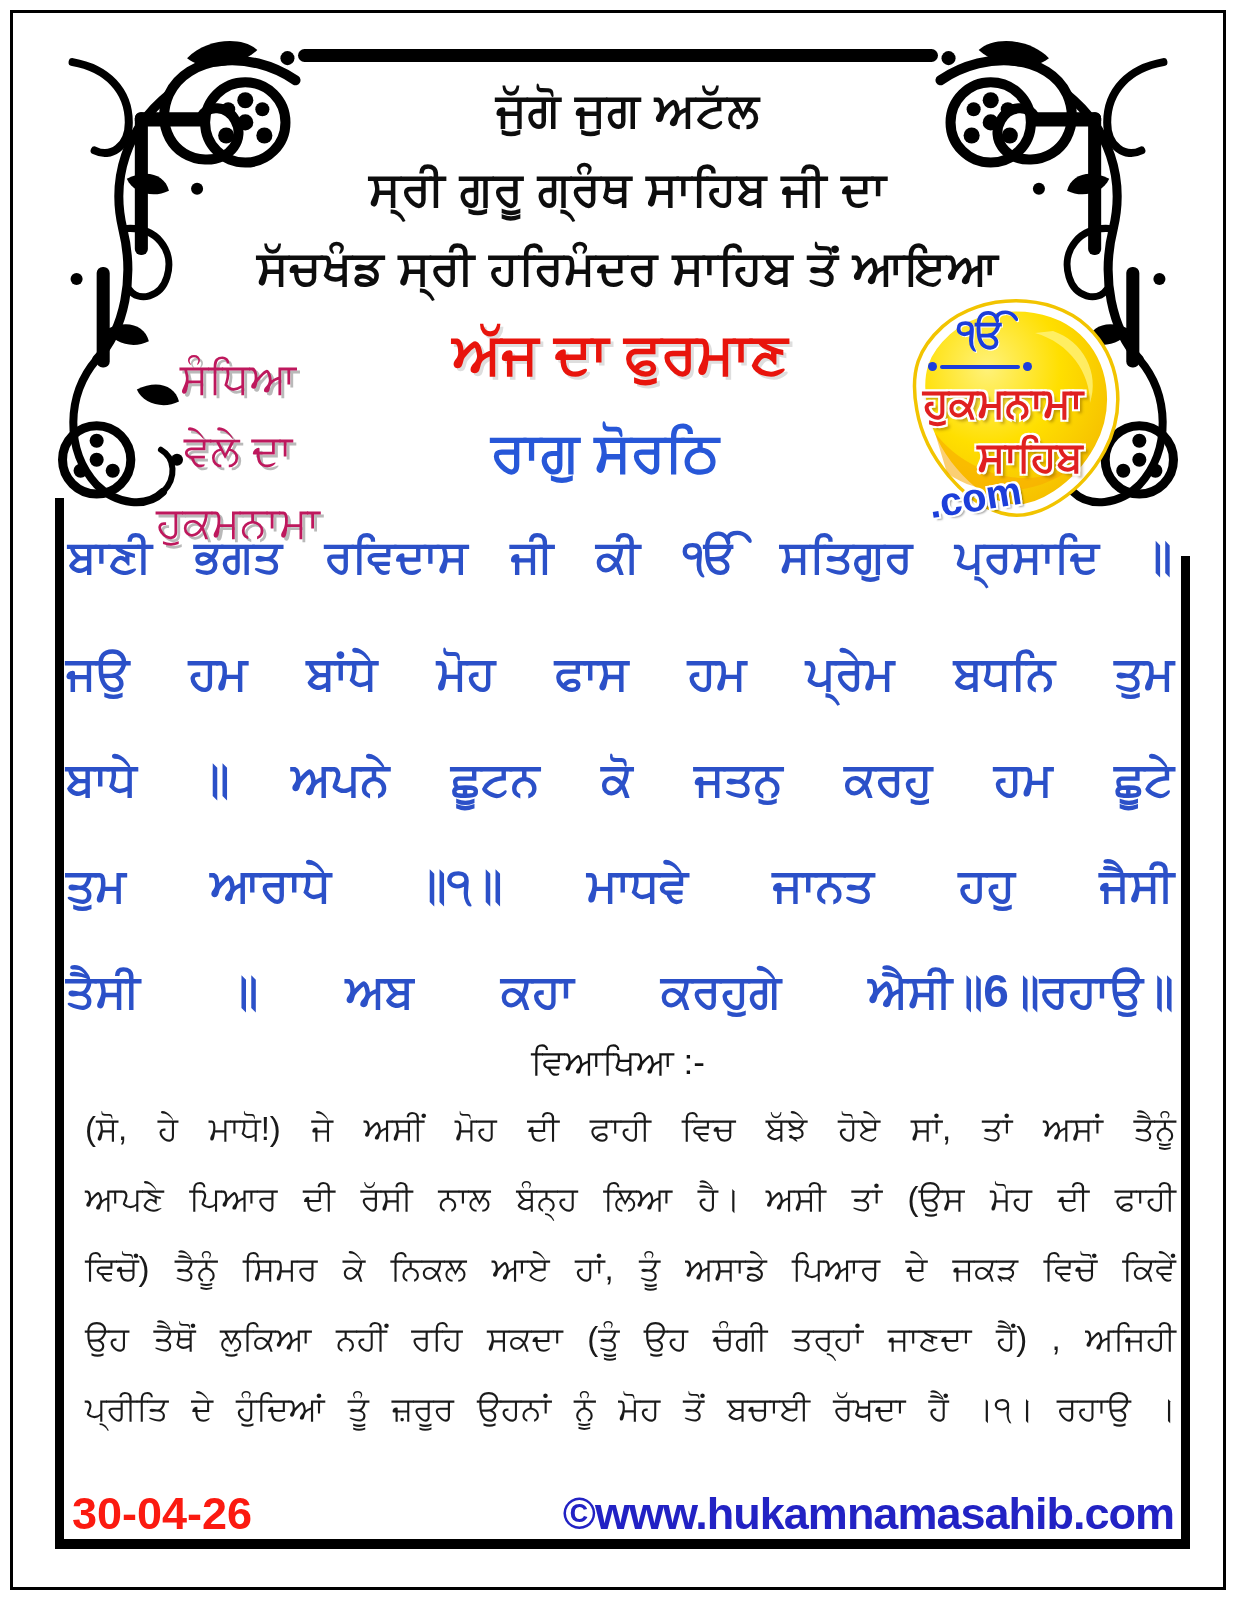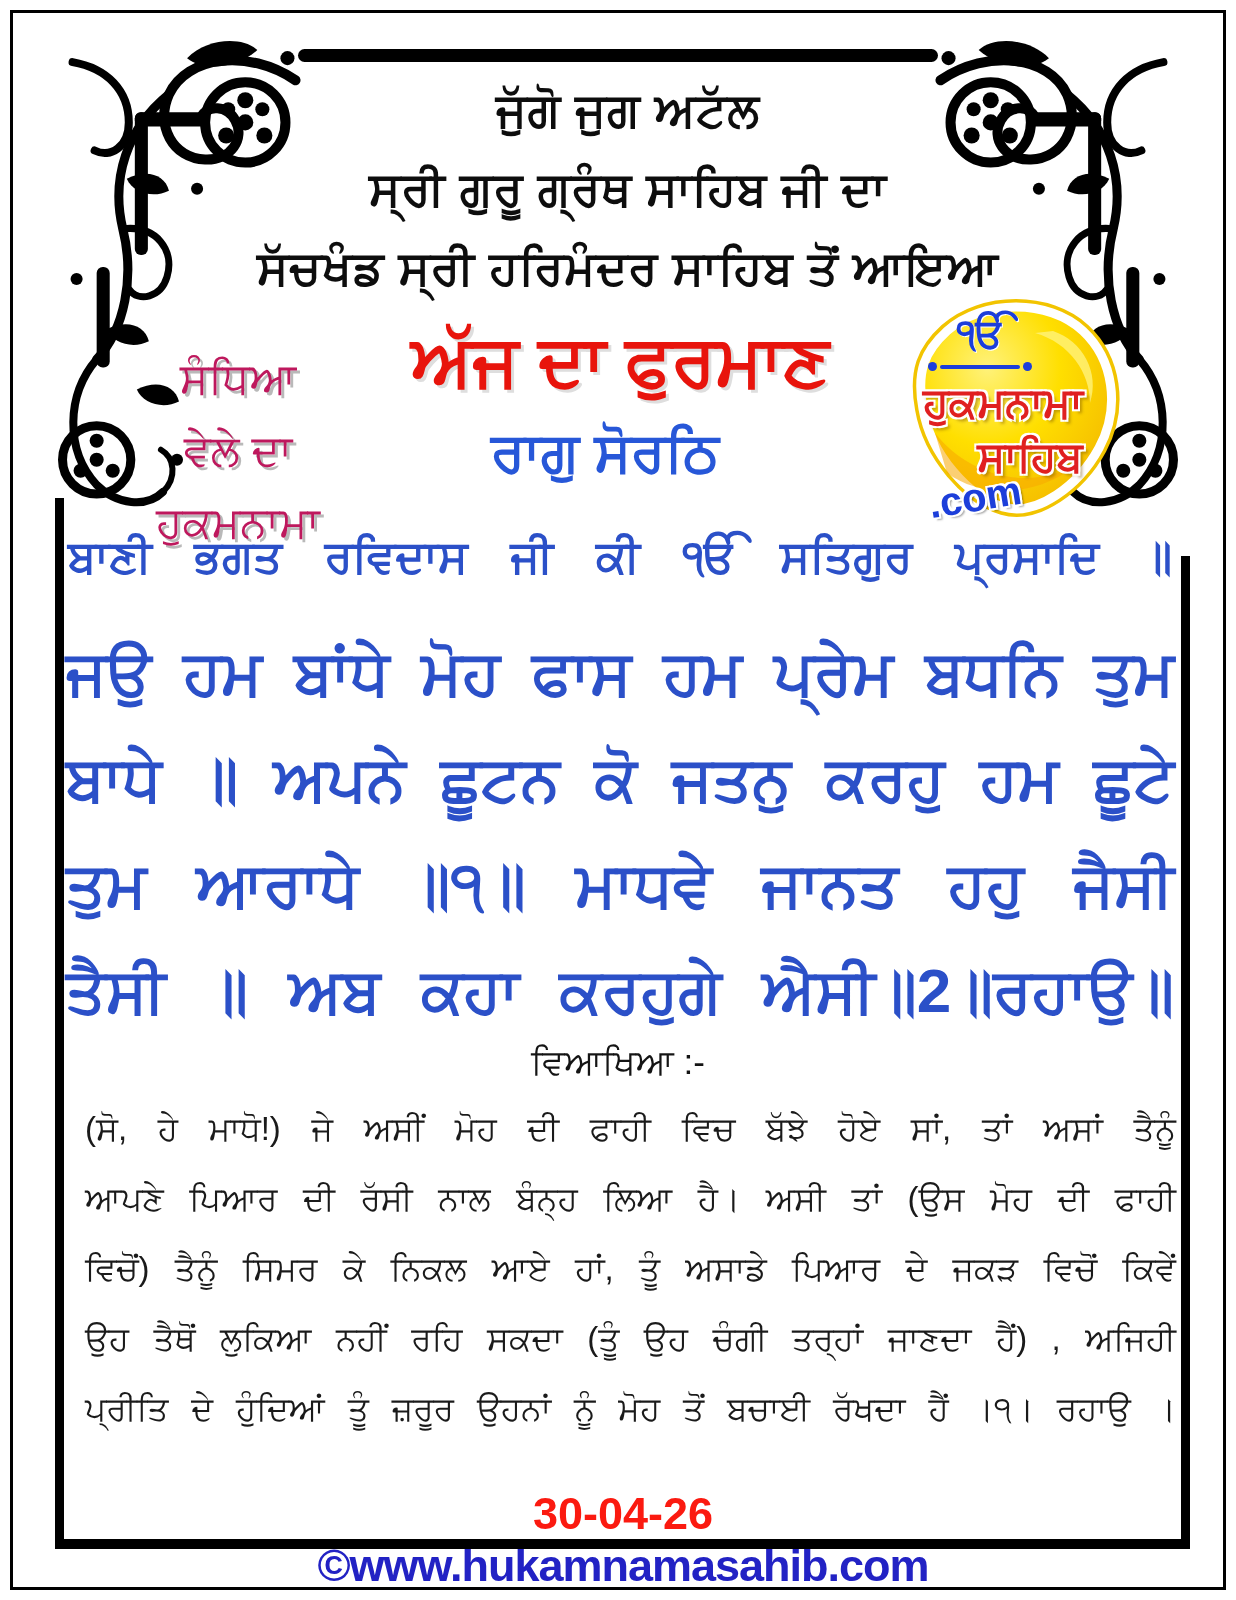--- a/index.html
+++ b/index.html
@@ -21,21 +21,21 @@
   .corner.right{left:918px;transform:scaleX(-1);}
   .corner svg{width:100%;height:100%;}
   
   .header{position:absolute;left:78px;top:70px;width:1100px;text-align:center;color:#0d0d0d;}
   .header div{font-weight:bold;font-size:47px;line-height:79px;letter-spacing:1px;}
   
   .badge{position:absolute;left:88px;top:342px;width:300px;text-align:center;
     font-weight:normal;font-size:43px;line-height:72px;color:#be185d;
     text-shadow:3px 3px 0 #b9b9b9;}
   .furman{position:absolute;left:355px;top:320px;width:530px;text-align:center;
-    font-weight:bold;font-size:71px;color:#e8140c;text-shadow:3px 3px 0 #dedede;}
+    font-weight:bold;font-size:57px;color:#e8140c;text-shadow:3px 3px 0 #dedede;}
   .raag{position:absolute;left:340px;top:420px;width:530px;text-align:center;
     font-weight:bold;font-size:55px;color:#2757d8;}
   
   .logo{position:absolute;left:885px;top:293px;width:248px;height:240px;}
   .logo svg{position:absolute;left:0;top:0;width:100%;height:100%;}
   .logo .txt{position:absolute;width:100%;text-align:center;font-weight:bold;}
   .logo .ik{top:18px;left:-28px;font-size:40px;color:#1c3eda;
     text-shadow:1px 1px 0 #fff;}
   .logo-divider{position:absolute;left:55px;top:72px;width:80px;height:4px;background:#1c3eda;border-radius:2px;}
   .logo-divider::before,.logo-divider::after{content:"";position:absolute;top:-3px;width:9px;height:9px;background:#1c3eda;border-radius:50%;}
@@ -44,31 +44,31 @@
     text-shadow:-2px -2px 0 #fff,2px -2px 0 #fff,-2px 2px 0 #fff,2px 2px 0 #fff,4px 4px 3px rgba(120,80,0,.45);}
   .logo .nm2{top:140px;left:21px;font-size:42px;color:#e02020;
     text-shadow:-2px -2px 0 #fff,2px -2px 0 #fff,-2px 2px 0 #fff,2px 2px 0 #fff,4px 4px 3px rgba(120,80,0,.45);}
   .logo .tld{top:182px;left:-34px;font-size:40px;color:#1c3eda;transform:rotate(-9deg);
     text-shadow:-2px -2px 0 #fff,2px -2px 0 #fff,-2px 2px 0 #fff,2px 2px 0 #fff,3px 3px 2px rgba(0,0,0,.35);}
   
   .mool{position:absolute;left:68px;top:531px;width:1104px;
     font-weight:bold;font-size:45px;color:#2b50c8;
     text-align:justify;text-align-last:justify;}
   .verse{position:absolute;left:66px;top:620px;width:1108px;color:#2b50c8;}
-  .verse div{font-weight:bold;font-size:62px;line-height:106px;
+  .verse div{font-weight:bold;font-size:46px;line-height:106px;
     text-align:justify;text-align-last:justify;}
   
   .vyk-head{position:absolute;left:68px;top:1042px;width:1100px;text-align:center;
     font-size:35px;font-weight:500;color:#141414;}
   .vyk{position:absolute;left:64px;top:1094px;width:1112px;color:#1a1a1a;}
   .vyk div{font-size:33px;line-height:70px;font-weight:500;
     text-align:justify;text-align-last:justify;margin-left:21px;}
   
   .footer{position:absolute;left:72px;top:1488px;width:1102px;height:52px;
-    display:flex;align-items:center;justify-content:space-between;font-weight:bold;flex-direction:column;}
+    display:flex;align-items:center;justify-content:space-between;font-weight:bold;}
   .footer .date{font-size:45px;color:#fb1a10;}
   .footer .site{font-size:45px;color:#2222c4;letter-spacing:-1px;}
   .footer .ang{font-size:45px;color:#fb2c16;}
 </style>
 </head>
 <body>
 
 <div class="canvas">
 
   <div class="outer-border"></div>
@@ -196,21 +196,21 @@
     <div class="txt nm2">ਸਾਹਿਬ</div>
     <div class="txt tld">.com</div>
   </div>
 
   <div class="mool">ਬਾਣੀ ਭਗਤ ਰਵਿਦਾਸ ਜੀ ਕੀ ੴ ਸਤਿਗੁਰ ਪ੍ਰਸਾਦਿ ॥</div>
 
   <div class="verse">
     <div>ਜਉ ਹਮ ਬਾਂਧੇ ਮੋਹ ਫਾਸ ਹਮ ਪ੍ਰੇਮ ਬਧਨਿ ਤੁਮ</div>
     <div>ਬਾਧੇ ॥ ਅਪਨੇ ਛੂਟਨ ਕੋ ਜਤਨੁ ਕਰਹੁ ਹਮ ਛੂਟੇ</div>
     <div>ਤੁਮ ਆਰਾਧੇ ॥੧॥ ਮਾਧਵੇ ਜਾਨਤ ਹਹੁ ਜੈਸੀ</div>
-    <div>ਤੈਸੀ ॥ ਅਬ ਕਹਾ ਕਰਹੁਗੇ ਐਸੀ॥2॥ਰਹਾਉ॥</div>
+    <div>ਤੈਸੀ ॥ ਅਬ ਕਹਾ ਕਰਹੁਗੇ ਐਸੀ॥6॥ਰਹਾਉ॥</div>
   </div>
 
   <div class="vyk-head">ਵਿਆਖਿਆ :-</div>
   <div class="vyk">
     <div>(ਸੋ, ਹੇ ਮਾਧੋ!) ਜੇ ਅਸੀਂ ਮੋਹ ਦੀ ਫਾਹੀ ਵਿਚ ਬੱਝੇ ਹੋਏ ਸਾਂ, ਤਾਂ ਅਸਾਂ ਤੈਨੂੰ</div>
     <div>ਆਪਣੇ ਪਿਆਰ ਦੀ ਰੱਸੀ ਨਾਲ ਬੰਨ੍ਹ ਲਿਆ ਹੈ। ਅਸੀ ਤਾਂ (ਉਸ ਮੋਹ ਦੀ ਫਾਹੀ</div>
     <div>ਵਿਚੋਂ) ਤੈਨੂੰ ਸਿਮਰ ਕੇ ਨਿਕਲ ਆਏ ਹਾਂ, ਤੂੰ ਅਸਾਡੇ ਪਿਆਰ ਦੇ ਜਕੜ ਵਿਚੋਂ ਕਿਵੇਂ</div>
     <div>ਉਹ ਤੈਥੋਂ ਲੁਕਿਆ ਨਹੀਂ ਰਹਿ ਸਕਦਾ (ਤੂੰ ਉਹ ਚੰਗੀ ਤਰ੍ਹਾਂ ਜਾਣਦਾ ਹੈਂ) , ਅਜਿਹੀ</div>
     <div>ਪ੍ਰੀਤਿ ਦੇ ਹੁੰਦਿਆਂ ਤੂੰ ਜ਼ਰੂਰ ਉਹਨਾਂ ਨੂੰ ਮੋਹ ਤੋਂ ਬਚਾਈ ਰੱਖਦਾ ਹੈਂ ।੧। ਰਹਾਉ ।</div>
   </div>

